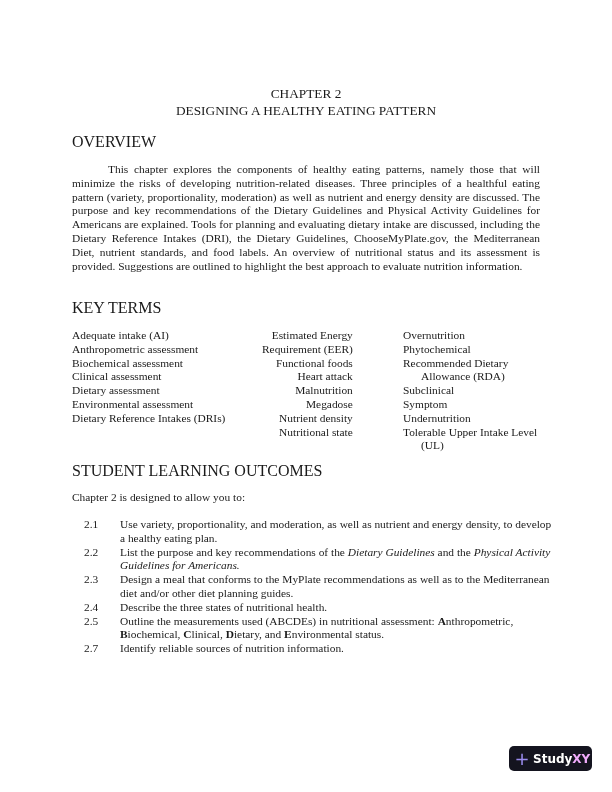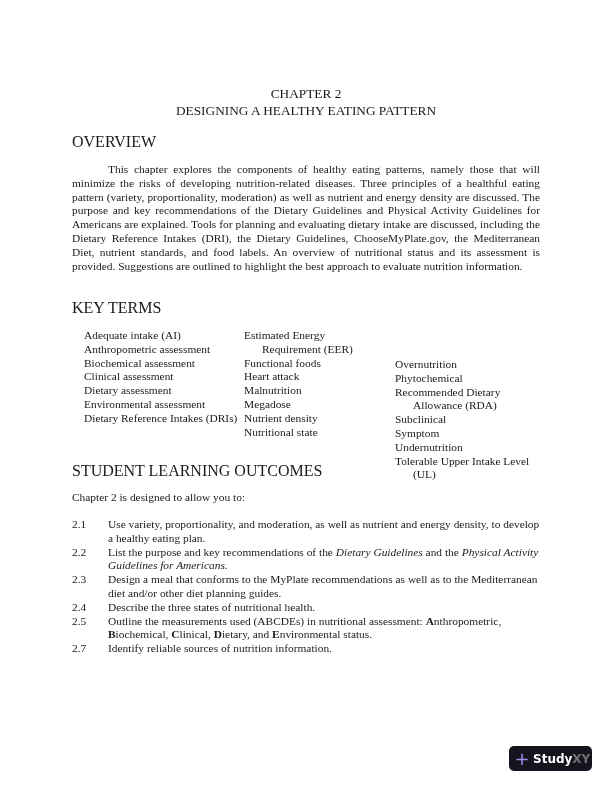--- a/index.html
+++ b/index.html
@@ -10,34 +10,34 @@
   .t1 { top: 87px; }
   .t2 { top: 104px; }
   .heading { position: absolute; left: 0; font-size: 16px; }
   .overview-h { top: 135px; }
   .overview-p { position: absolute; top: 163px; left: 0; width: 468px; text-align: justify; text-indent: 36px; }
   .kt-h { top: 301px; }
   .kt-cols { position: absolute; top: 329px; left: 0; width: 468px; }
   .kt-col { position: absolute; top: 0; }
   .kt-col .term { white-space: nowrap; }
   .kt-col .indent { padding-left: 18px; }
-  .c1 { left: 12px; }
-  .c2 { left: 172px; }
-  .c3 { left: 323px; margin-top: 29px; }
+  .c1 { left: 0; }
+  .c2 { left: 172px; text-align: right; }
+  .c3 { left: 331px; }
   .slo-h { top: 464px; }
   .slo-intro { position: absolute; top: 491px; left: 0; }
-  .slo-list { position: absolute; top: 518px; left: 0; width: 468px; }
+  .slo-list { position: absolute; top: 518px; left: 12px; width: 468px; }
   .slo-item { display: flex; }
   .slo-num { width: 36px; flex: 0 0 36px; }
   .slo-text { flex: 1; }
   .badge { position: absolute; left: 509px; top: 746px; width: 83px; height: 25px; background: #14141f;
            border-radius: 5px; display: flex; align-items: center; font-family: "DejaVu Sans", sans-serif;
            font-weight: bold; font-size: 12px; color: #ffffff; }
   .badge .plus { width: 22px; text-align: center; color: #9b8cf0; font-weight: normal; font-size: 18px; line-height: 20px; margin-left: 2px; }
-  .badge .xy { color: #737373; }
+  .badge .xy { color: #f0abfc; }
 </style>
 </head>
 <body>
 
 <div class="page">
   <div class="title t1">CHAPTER 2</div>
   <div class="title t2">DESIGNING A HEALTHY EATING PATTERN</div>
 
   <div class="heading overview-h">OVERVIEW</div>
   <div class="overview-p">This chapter explores the components of healthy eating patterns, namely those that will minimize the risks of developing nutrition-related diseases. Three principles of a healthful eating pattern (variety, proportionality, moderation) as well as nutrient and energy density are discussed. The purpose and key recommendations of the Dietary Guidelines and Physical Activity Guidelines for Americans are explained. Tools for planning and evaluating dietary intake are discussed, including the Dietary Reference Intakes (DRI), the Dietary Guidelines, ChooseMyPlate.gov, the Mediterranean Diet, nutrient standards, and food labels. An overview of nutritional status and its assessment is provided. Suggestions are outlined to highlight the best approach to evaluate nutrition information.</div>

